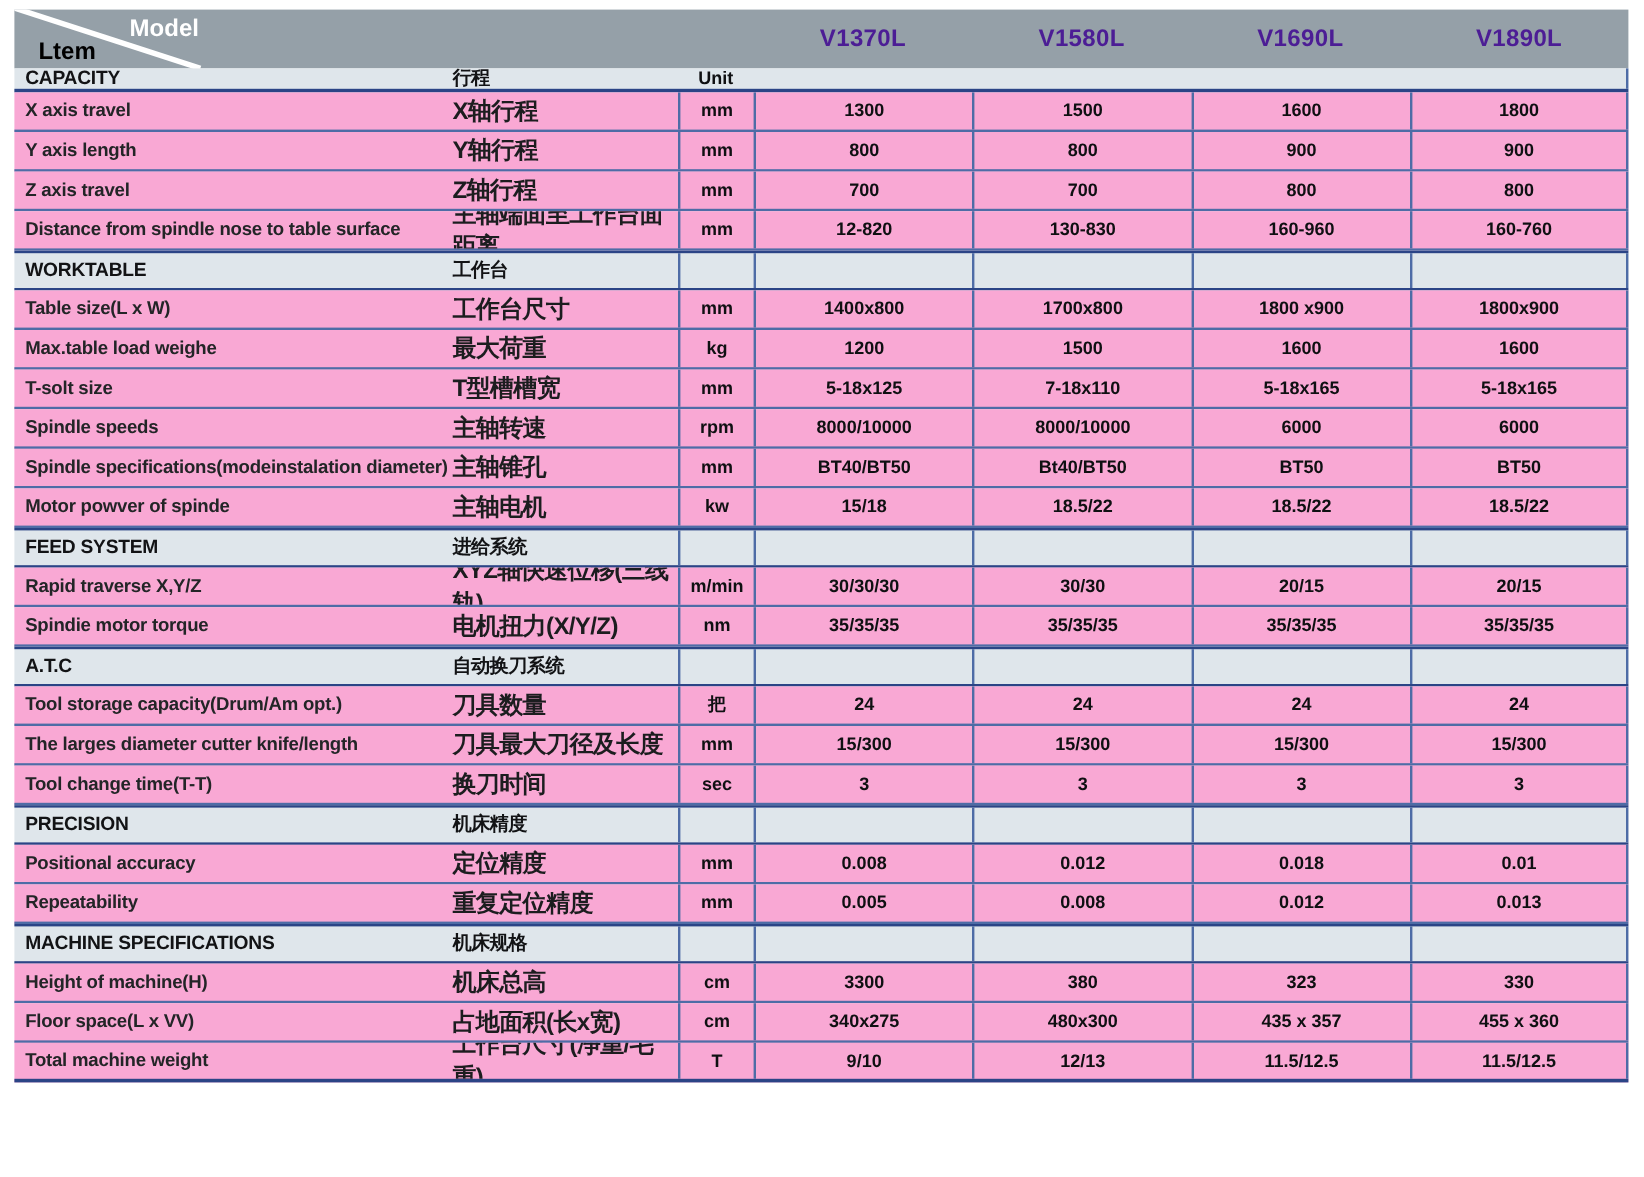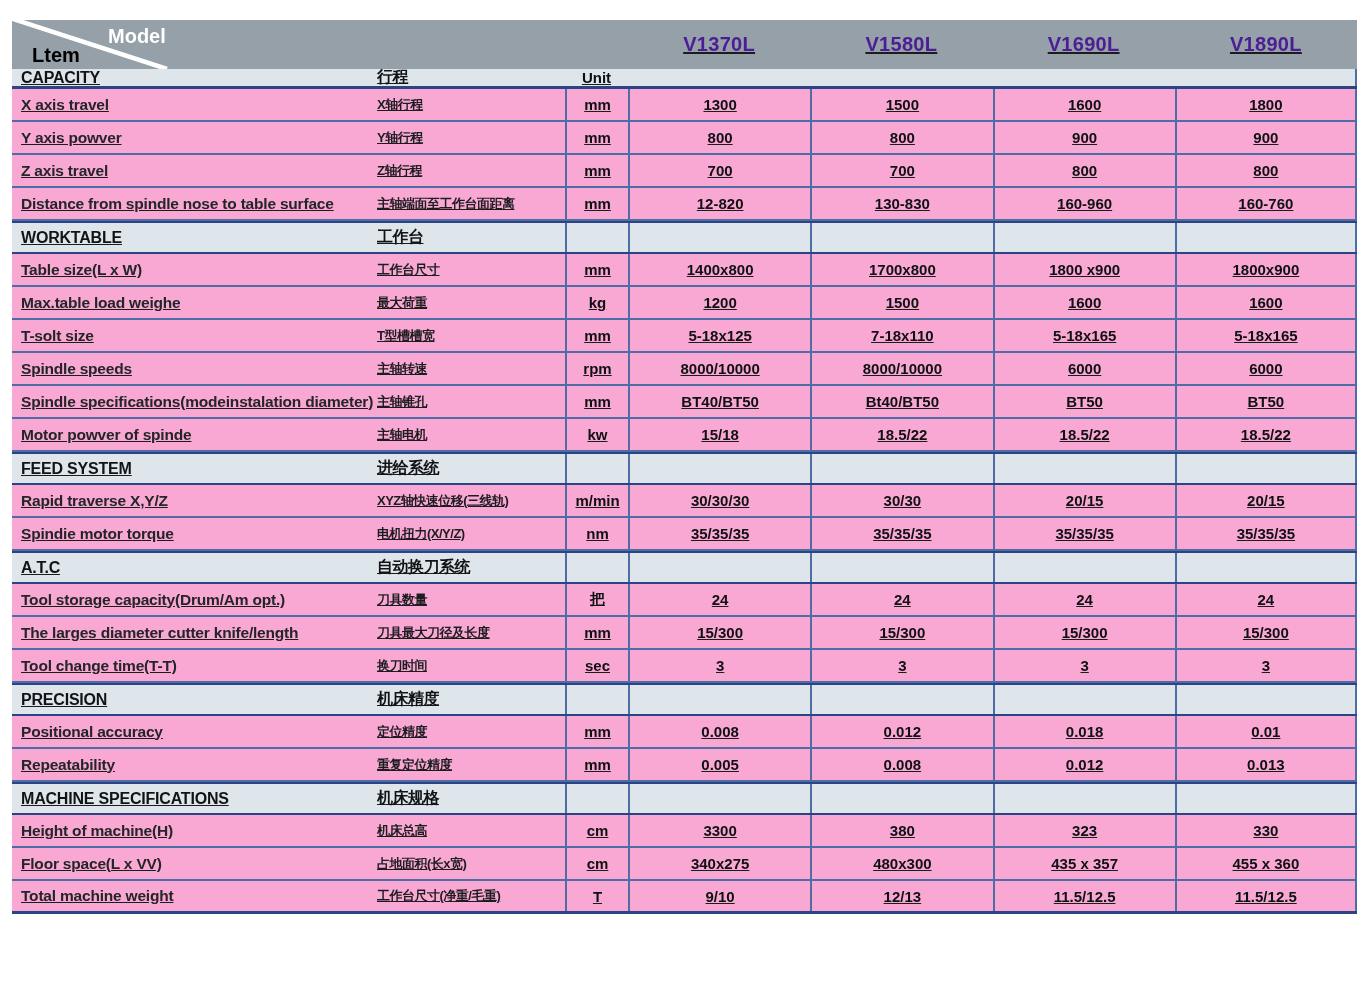--- a/index.html
+++ b/index.html
@@ -7,25 +7,25 @@
     --sec:#dfe6eb;
     --bl:#4e6ca6;
     --bh:#2b4486;
     --txt:#1b1c1e;
   }
   *{margin:0;padding:0;}
   body{
     width:1370px;height:981px;background:#ffffff;position:relative;overflow:hidden;
     font-family:"Liberation Sans","DejaVu Sans",sans-serif;color:var(--txt);
   }
-  .spec-table{position:absolute;left:12px;top:20px;width:1345px;text-decoration:underline;}
+  .spec-table{position:absolute;left:12px;top:8px;width:1345px;}
   .row{display:grid;grid-template-columns:365px 188px 63px repeat(4,1fr);box-sizing:border-box;}
   .cell{display:flex;align-items:center;box-sizing:border-box;min-width:0;overflow:hidden;}
   .cell.en{padding-left:9px;font-size:15.5px;font-weight:700;color:#232527;letter-spacing:-0.2px;}
-  .cell.zh{font-size:13px;font-weight:700;color:#1c1d1f;letter-spacing:-0.5px;}
+  .cell.zh{font-size:20px;font-weight:700;color:#1c1d1f;letter-spacing:-0.5px;}
   .cell.unit,.cell.val{justify-content:center;font-size:15px;font-weight:700;color:#0f1012;}
   .data-row{height:33px;border-bottom:2px solid var(--bl);background:#f9a8d4;}
   .data-row .cell.unit,.data-row .cell.val,
   .section-row .cell.unit,.section-row .cell.val{border-left:2px solid var(--bl);}
   .data-row .cell.val:last-child,
   .section-row .cell.val:last-child{border-right:2px solid var(--bl);}
   .section-row{height:33px;background:var(--sec);border-top:2px solid var(--bh);border-bottom:2px solid var(--bh);}
   .section-row .section-title{font-size:16px;font-weight:800;color:#121315;}
   .section-row.first-section{height:20px;border-top:none;border-bottom:3px solid var(--bh);}
   .first-section .cell.unit,.first-section .cell.val{border:none;}
@@ -70,21 +70,21 @@
       <div class="row data-row">
         <div class="cell en">X axis travel</div>
         <div class="cell zh">X轴行程</div>
         <div class="cell unit">mm</div>
         <div class="cell val">1300</div>
         <div class="cell val">1500</div>
         <div class="cell val">1600</div>
         <div class="cell val">1800</div>
       </div>
       <div class="row data-row">
-        <div class="cell en">Y axis powver</div>
+        <div class="cell en">Y axis length</div>
         <div class="cell zh">Y轴行程</div>
         <div class="cell unit">mm</div>
         <div class="cell val">800</div>
         <div class="cell val">800</div>
         <div class="cell val">900</div>
         <div class="cell val">900</div>
       </div>
       <div class="row data-row">
         <div class="cell en">Z axis travel</div>
         <div class="cell zh">Z轴行程</div>

